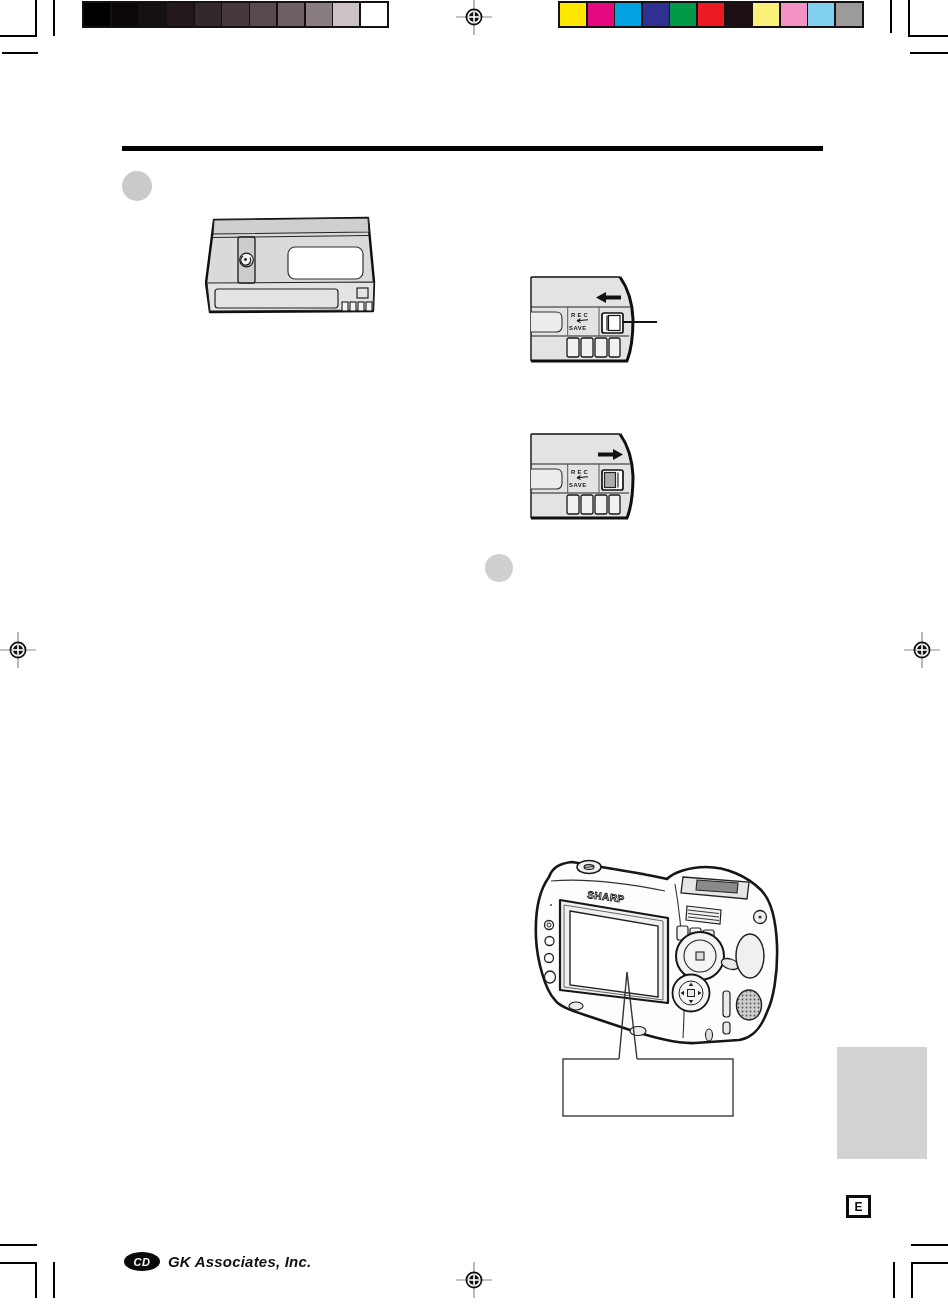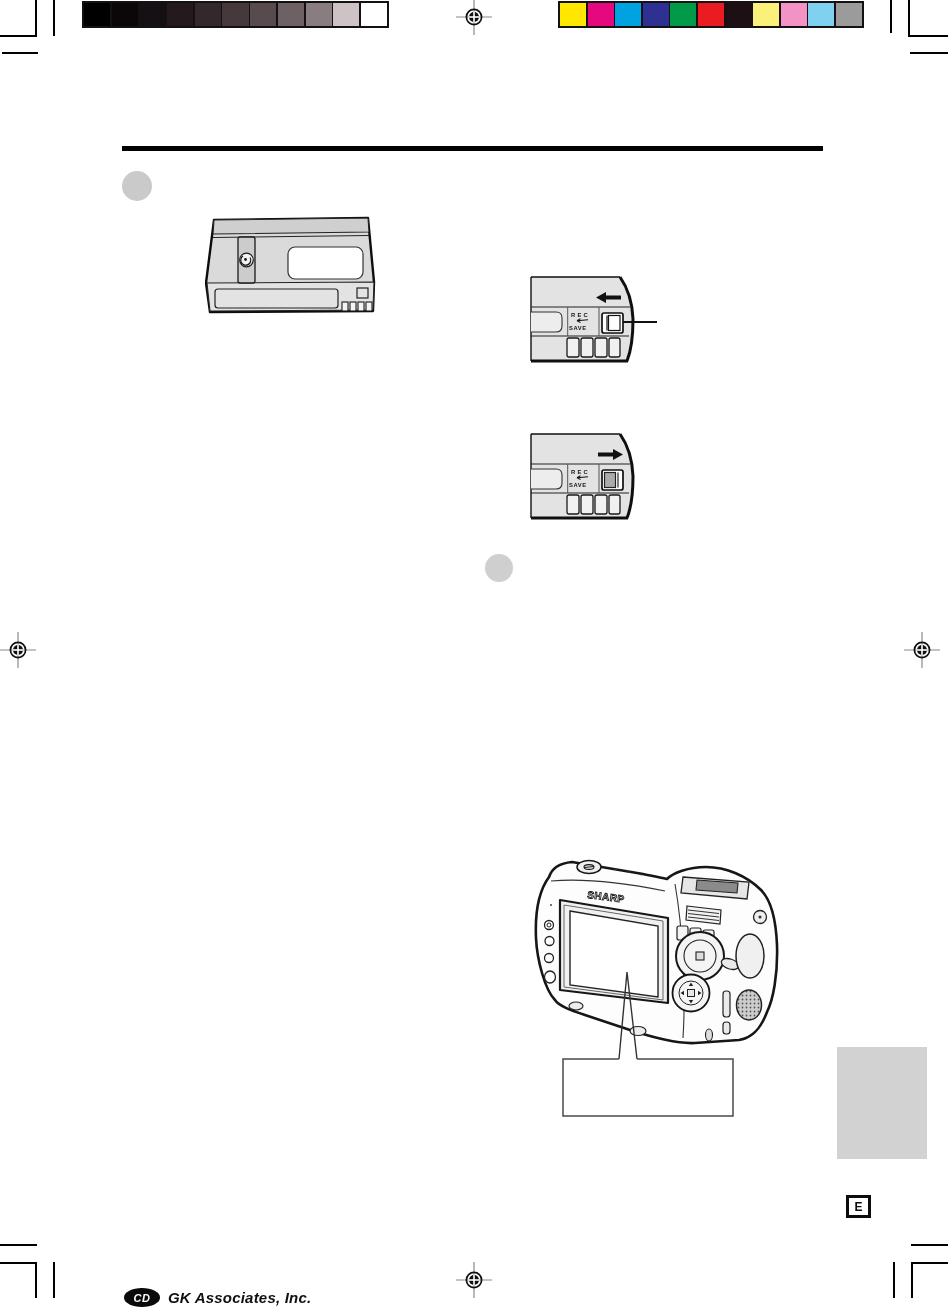--- a/index.html
+++ b/index.html
@@ -10,21 +10,21 @@
          border:2px solid #141014;box-sizing:border-box;}
   .cal-sq{flex:1;height:100%;}
   .regmark{position:absolute;}
   .rule{position:absolute;left:122px;top:146px;width:701px;height:5px;background:#000;}
   .badge{position:absolute;border-radius:50%;width:30px;height:30px;background:#cacaca;}
   .illus{position:absolute;}
   .side-tab{position:absolute;left:837px;top:1047px;width:90px;height:112px;background:#d2d2d2;}
   .ebox{position:absolute;left:846px;top:1195px;width:19px;height:17px;border:3px solid #0c0c0c;
         background:#fff;display:flex;align-items:center;justify-content:center;
         font-weight:bold;font-size:12px;color:#0c0c0c;}
-  .footer{position:absolute;left:124px;top:1288px;display:flex;align-items:center;gap:8px;}
+  .footer{position:absolute;left:124px;top:1252px;display:flex;align-items:center;gap:8px;}
   .logo-oval{width:36px;height:19px;background:#0a0a0a;border-radius:50%;display:flex;
              align-items:center;justify-content:center;color:#fff;font-weight:bold;
              font-style:italic;font-size:11px;letter-spacing:0.5px;}
   .company{font-weight:bold;font-style:italic;font-size:15px;color:#0f0f0f;letter-spacing:0.2px;}
 </style>
 </head>
 <body>
 
 <div class="page">
 

